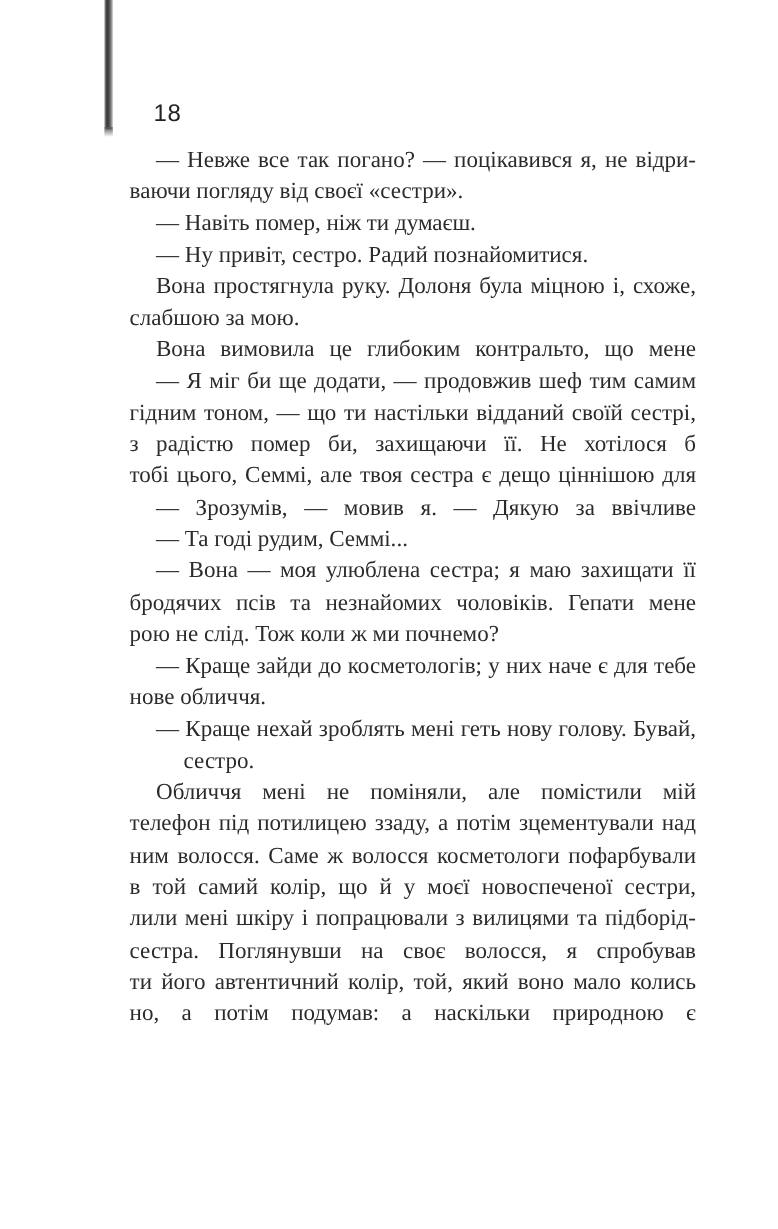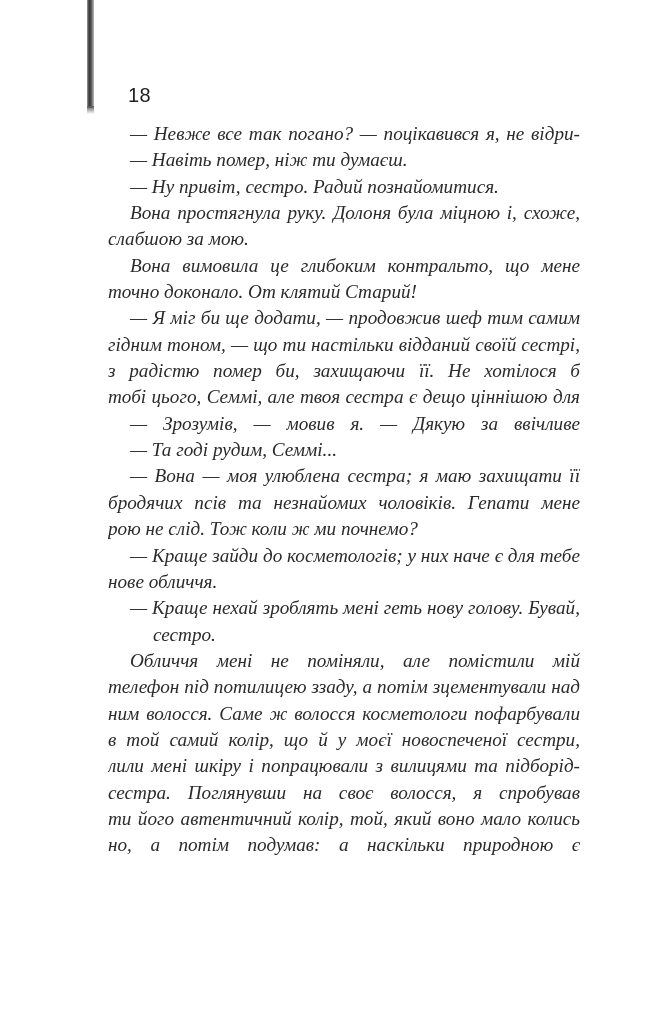--- a/index.html
+++ b/index.html
@@ -16,39 +16,38 @@
   }
   .page-number {
     position: absolute; left: 128px; top: 84px;
     font-family: "Liberation Sans", sans-serif; font-size: 20px; color: #222;
     letter-spacing: 0.5px;
   }
   .text {
     position: absolute; left: 108px; top: 121px; width: 472px;
     font-family: "Liberation Serif", serif; font-size: 19.2px; line-height: 26.35px;
     color: #2b2b2b;
-    font-style: italic;
   }
   .line { display: block; white-space: nowrap; text-align: justify; text-align-last: justify; height: 26.35px; }
   .line.last { text-align-last: left; }
   .line.indent { padding-left: 22px; }
 </style>
 </head>
 <body>
 
 <div class="spine"></div>
 <div class="page-number">18</div>
 <div class="text" id="text">
     <span class="line indent" style="white-space: normal; overflow: hidden;">— Невже все так погано? — поцікавився я, не відри-</span>
+    <span class="line last" style="white-space: normal; overflow: hidden;">ваючи погляду від своєї «сестри».</span>
     <span class="line indent last" style="white-space: normal; overflow: hidden;">— Навіть помер, ніж ти думаєш.</span>
     <span class="line indent last" style="white-space: normal; overflow: hidden;">— Ну привіт, сестро. Радий познайомитися.</span>
     <span class="line indent" style="white-space: normal; overflow: hidden;">Вона простягнула руку. Долоня була міцною і, схоже, не</span>
     <span class="line last" style="white-space: normal; overflow: hidden;">слабшою за мою.</span>
     <span class="line indent" style="white-space: normal; overflow: hidden;">Вона вимовила це глибоким контральто, що мене оста-</span>
-    <span class="line last" style="white-space: normal; overflow: hidden;">точно доконало. От клятий Старий!</span>
     <span class="line indent" style="white-space: normal; overflow: hidden;">— Я міг би ще додати, — продовжив шеф тим самим ла-</span>
     <span class="line" style="white-space: normal; overflow: hidden;">гідним тоном, — що ти настільки відданий своїй сестрі, що</span>
     <span class="line" style="white-space: normal; overflow: hidden;">з радістю помер би, захищаючи її. Не хотілося б говорити</span>
     <span class="line" style="white-space: normal; overflow: hidden;">тобі цього, Семмі, але твоя сестра є дещо ціннішою для на-</span>
     <span class="line indent" style="white-space: normal; overflow: hidden;">— Зрозумів, — мовив я. — Дякую за ввічливе пояснення.</span>
     <span class="line indent last" style="white-space: normal; overflow: hidden;">— Та годі рудим, Семмі...</span>
     <span class="line indent" style="white-space: normal; overflow: hidden;">— Вона — моя улюблена сестра; я маю захищати її від</span>
     <span class="line" style="white-space: normal; overflow: hidden;">бродячих псів та незнайомих чоловіків. Гепати мене соки-</span>
     <span class="line last" style="white-space: normal; overflow: hidden;">рою не слід. Тож коли ж ми почнемо?</span>
     <span class="line indent" style="white-space: normal; overflow: hidden;">— Краще зайди до косметологів; у них наче є для тебе</span>

